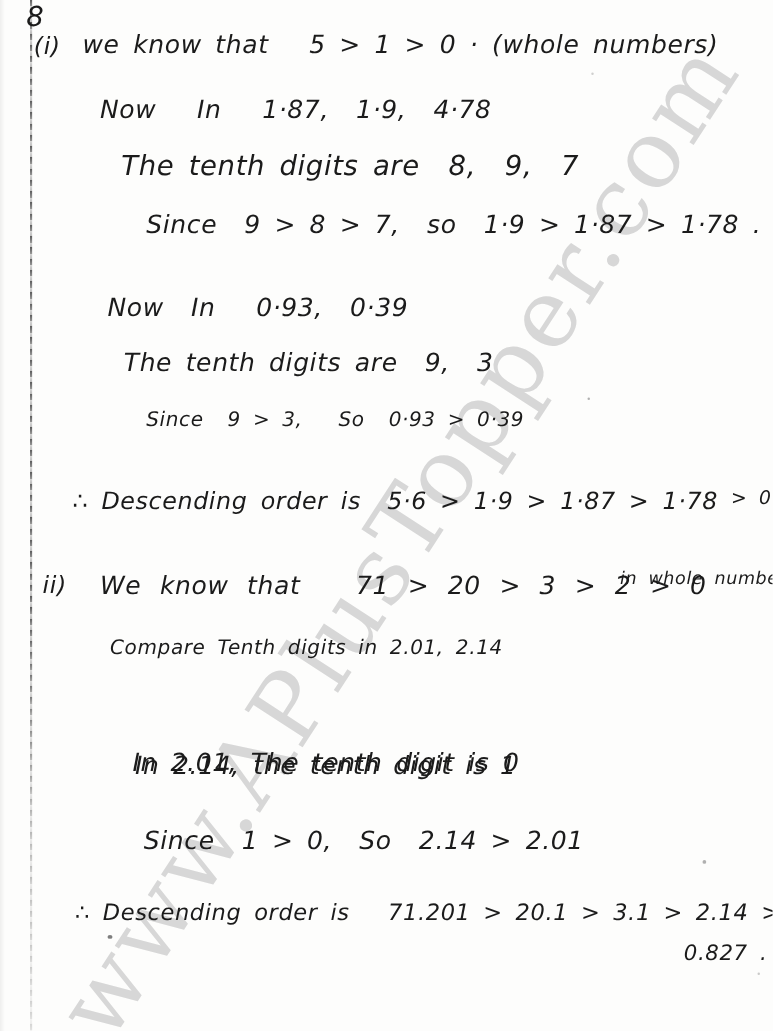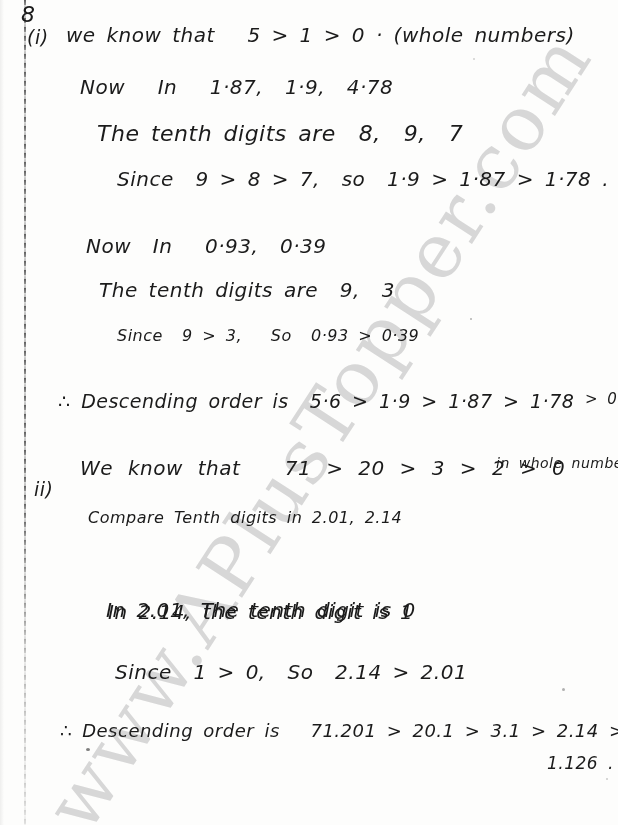--- a/index.html
+++ b/index.html
@@ -51,21 +51,21 @@
   .q1-marker     { left: 27px;  top: 27px;  font-size: 19px; }
   .i-l1          { left: 66px;  top: 24px;  font-size: 20px; }
   .i-l2          { left: 80px;  top: 76px;  font-size: 20px; }
   .i-l3          { left: 97px;  top: 121px; font-size: 22px; text-align: center; }
   .i-l4          { left: 117px; top: 168px; font-size: 20px; }
   .i-l5          { left: 86px;  top: 235px; font-size: 20px; font-style: italic; }
   .i-l6          { left: 99px;  top: 279px; font-size: 20px; }
   .i-l7          { left: 117px; top: 327px; font-size: 16px; }
   .i-concl       { left: 58px;  top: 391px; font-size: 19px; }
   .i-concl .tail { font-size: 15px; position: relative; top: -4px; }
-  .q2-marker     { left: 34px;  top: 479px; font-size: 19px; }
+  .q2-marker     { left: 34px;  top: 458px; font-size: 19px; }
   .ii-l1         { left: 80px;  top: 457px; font-size: 20px; word-spacing: 8px; }
   .ii-l1-note    { left: 496px; top: 455px; font-size: 14px; }
   .ii-l2         { left: 88px;  top: 509px; font-size: 16px; }
   .ii-l3         { left: 106px; top: 559px; font-size: 20px; margin-top: 40px; }
   .ii-l4         { left: 108px; top: 601px; font-size: 20px; }
   .ii-l5         { left: 115px; top: 661px; font-size: 20px; }
   .ii-concl1     { left: 60px;  top: 721px; font-size: 18px; }
   .ii-concl2     { left: 547px; top: 754px; font-size: 17px; }
   .speck {
     position: absolute; width: 3px; height: 3px; border-radius: 50%;
@@ -98,19 +98,19 @@
 <div class="hw i-concl"><span>∴ Descending order is  5·6 &gt; 1·9 &gt; 1·87 &gt; 1·78 </span><span class="tail">&gt; 0·93 &gt; 0·39</span></div>
 
 <div class="hw q2-marker">ii)</div>
 <div class="hw ii-l1">We know that   71 &gt; 20 &gt; 3 &gt; 2 &gt; 0</div>
 <div class="hw ii-l1-note">in whole numbers</div>
 <div class="hw ii-l2">Compare Tenth digits in 2.01, 2.14</div>
 <div class="hw ii-l3">In 2.01, The tenth digit is 0</div>
 <div class="hw ii-l4">In 2.14, the tenth digit is 1</div>
 <div class="hw ii-l5">Since  1 &gt; 0,  So  2.14 &gt; 2.01</div>
 <div class="hw ii-concl1">∴ Descending order is   71.201 &gt; 20.1 &gt; 3.1 &gt; 2.14 &gt; 2.01 &gt;</div>
-<div class="hw ii-concl2">1.126 .</div>
+<div class="hw ii-concl2">0.827 .</div>
 
 <div class="speck s1"></div>
 <div class="speck s2"></div>
 <div class="speck s3"></div>
 <div class="speck s4"></div>
 <div class="speck s5"></div>
 
 </body></html>

